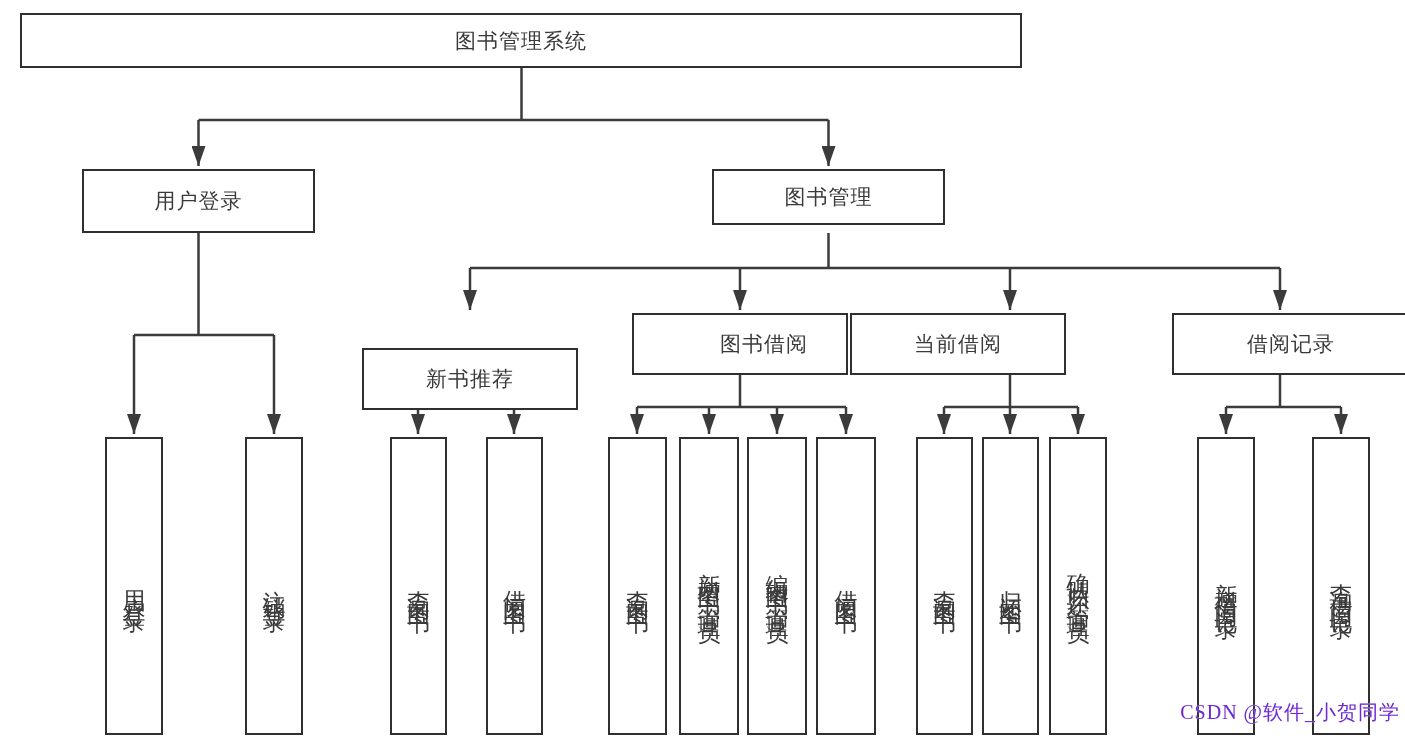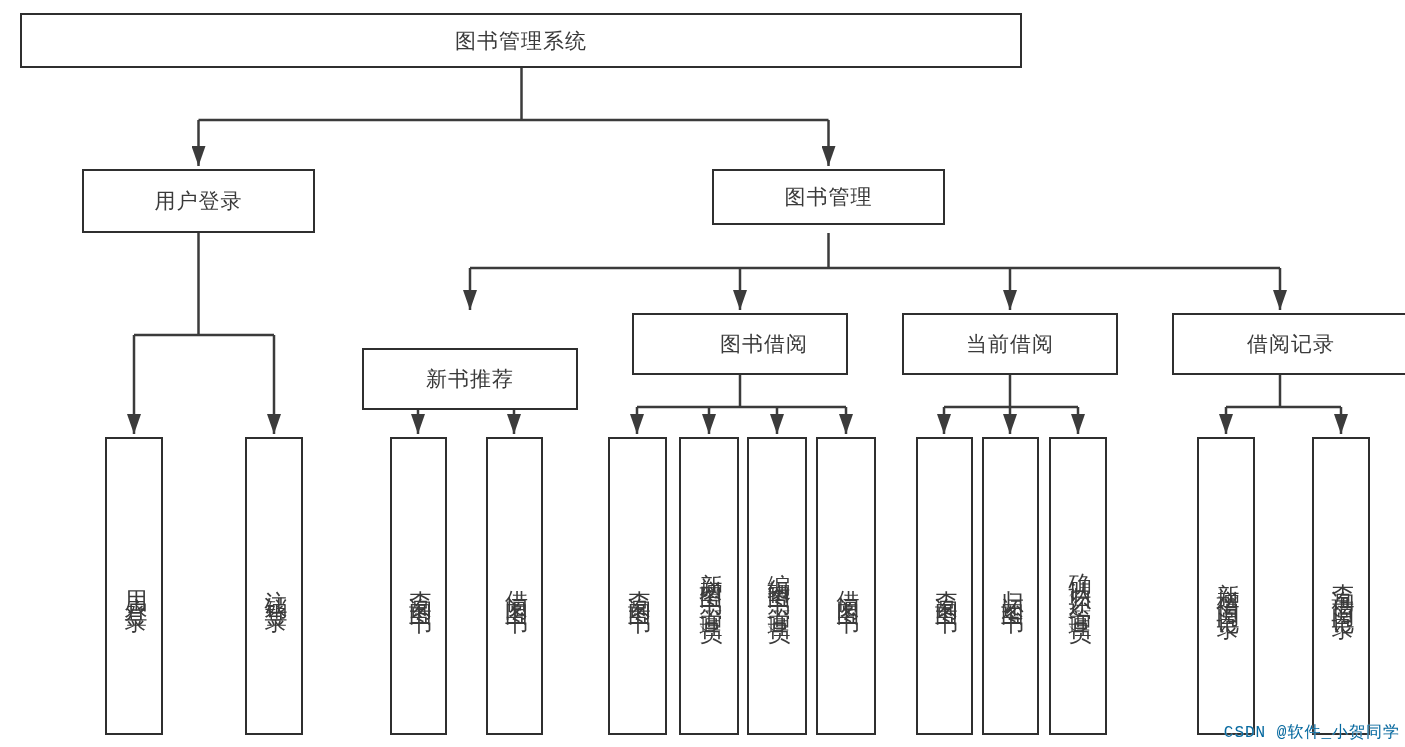--- a/index.html
+++ b/index.html
@@ -5,21 +5,21 @@
   html, body {
     margin: 0;
     padding: 0;
     background: #ffffff;
   }
   .stage {
     position: relative;
     width: 1405px;
     height: 747px;
     background: #ffffff;
-    font-family: Liberation Mono, monospace;
+    font-family: Liberation Serif, serif;
     overflow: hidden;
   }
   .connectors {
     position: absolute;
     left: 0;
     top: 0;
   }
   .node {
     position: absolute;
     box-sizing: border-box;
@@ -38,23 +38,23 @@
   }
   .node.v {
     writing-mode: vertical-rl;
     font-size: 23px;
     letter-spacing: 7px;
     line-height: 1;
   }
   .watermark {
     position: absolute;
     right: 5px;
-    bottom: 4px;
-    font-size: 16px;
-    color: #0369a1;
+    bottom: 21px;
+    font-size: 20px;
+    color: #6d28d9;
     text-shadow: 0 0 1px #e8e8e8;
     letter-spacing: 1px;
     white-space: nowrap;
   }
 </style>
 </head>
 <body>
 
 <div class="stage">
 
@@ -123,21 +123,21 @@
     </g>
   </svg>
 
   <div class="node h" style="left:20px; top:13px; width:1002px; height:55px;">图书管理系统</div>
 
   <div class="node h" style="left:82px; top:169px; width:233px; height:64px;">用户登录</div>
   <div class="node h" style="left:712px; top:169px; width:233px; height:56px;">图书管理</div>
 
   <div class="node h" style="left:362px; top:313px; width:216px; height:62px;margin-top:35px;">新书推荐</div>
   <div class="node h" style="left:632px; top:313px; width:216px; height:62px;padding-left:48px;">图书借阅</div>
-  <div class="node h" style="left:902px; top:313px; width:216px; height:62px;">当前借阅</div>
+  <div class="node h" style="left:850px; top:313px; width:216px; height:62px;">当前借阅</div>
   <div class="node h" style="left:1172px; top:313px; width:238px; height:62px;">借阅记录</div>
 
   <div class="node v" style="left:105px; top:437px; width:58px; height:298px;">用户登录</div>
   <div class="node v" style="left:245px; top:437px; width:58px; height:298px;">注销登录</div>
 
   <div class="node v" style="left:390px; top:437px; width:57px; height:298px;">查询图书</div>
   <div class="node v" style="left:486px; top:437px; width:57px; height:298px;">借阅图书</div>
 
   <div class="node v" style="left:608px; top:437px; width:59px; height:298px;">查询图书</div>
   <div class="node v" style="left:679px; top:437px; width:60px; height:298px;">新增图书（管理员）</div>

